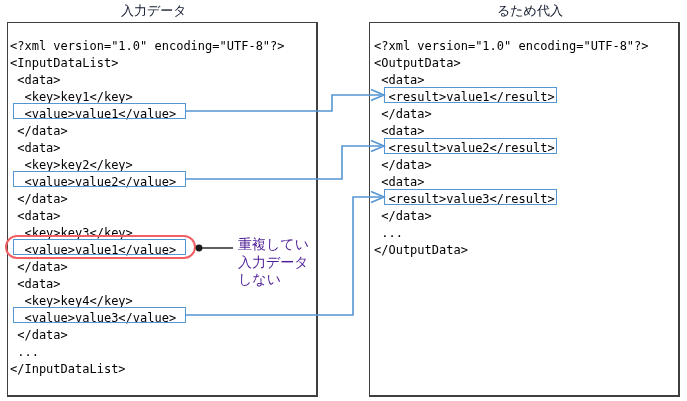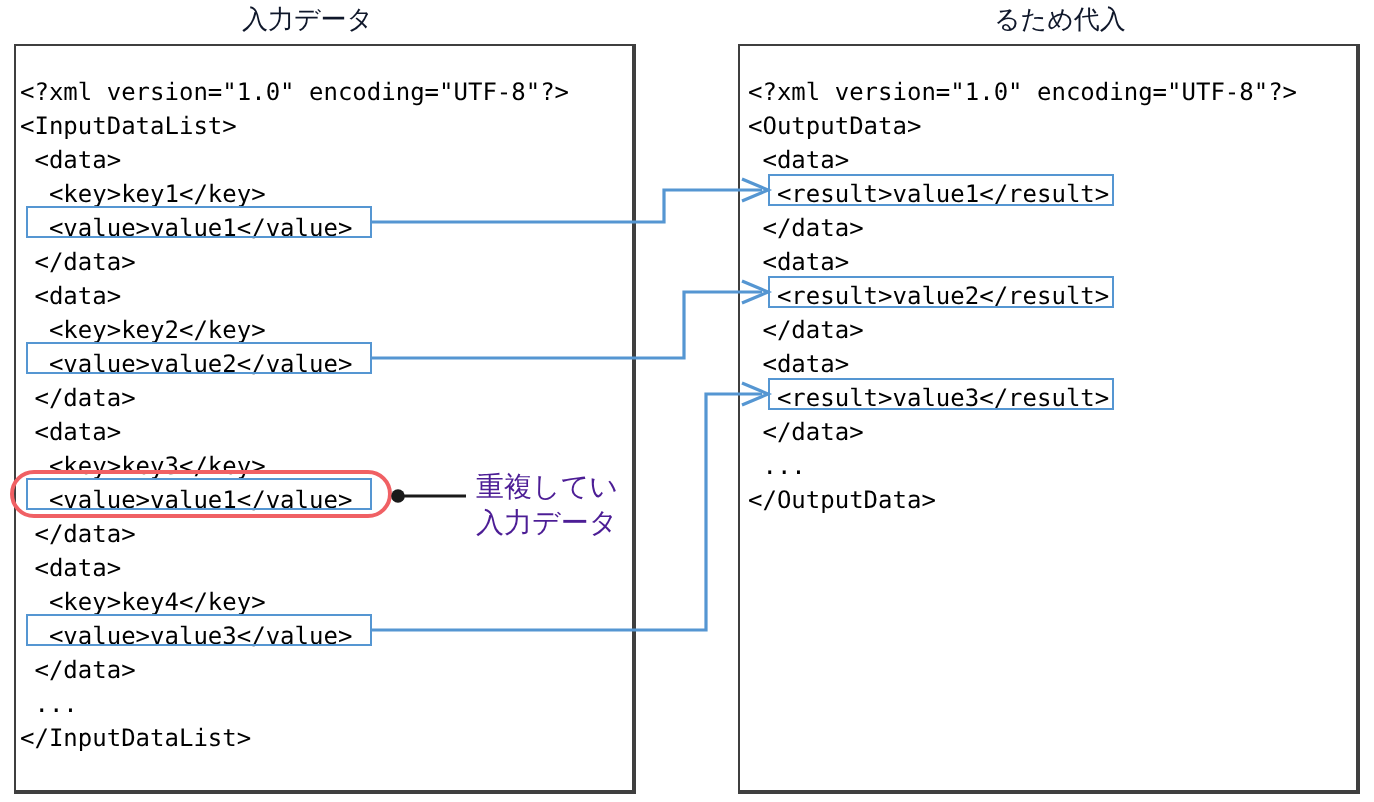--- a/index.html
+++ b/index.html
@@ -91,13 +91,13 @@
   <path d="M186,179 H342 V146 H381" fill="none" stroke="#5596D2" stroke-width="1.6"></path>
   <path d="M371,140.5 L384,146 L371,151.5" fill="none" stroke="#5596D2" stroke-width="1.6"></path>
 
   <path d="M186,315 H353 V197 H381" fill="none" stroke="#5596D2" stroke-width="1.6"></path>
   <path d="M371,191.5 L384,197 L371,202.5" fill="none" stroke="#5596D2" stroke-width="1.6"></path>
 
   <circle cx="199" cy="248" r="3.4" fill="#1a1a1a"></circle>
   <line x1="202" y1="248" x2="233" y2="248" stroke="#1a1a1a" stroke-width="1.4"></line>
 </svg>
 
-<div class="annotation"><div class="anno-line">重複してい</div><div class="anno-line">入力データ</div></div>
+<div class="annotation"><div class="anno-line">重複してい</div><div class="anno-line">入力データ</div><div class="anno-line">しない</div></div>
 
 </body></html>

